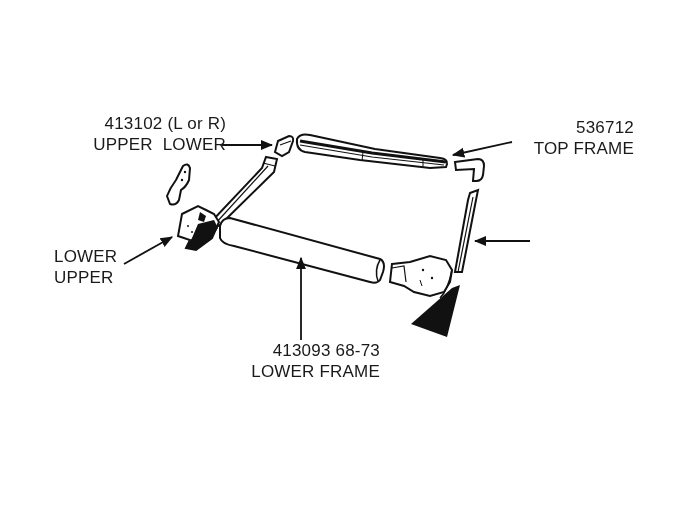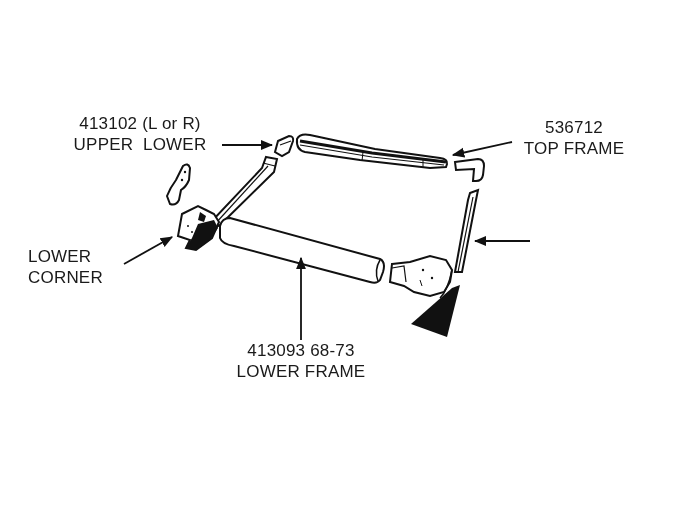--- a/index.html
+++ b/index.html
@@ -8,21 +8,21 @@
     .label {
       position: absolute;
       font-family: "Liberation Sans", sans-serif;
       font-size: 17px;
       line-height: 21px;
       color: #1a1a1a;
       white-space: nowrap;
       letter-spacing: 0.2px;
     }
     .label div { display: block; }
-    .center { text-align: center; }
+    .center { text-align: right; }
     .left { text-align: left; }
     svg.diagram { position: absolute; left: 0; top: 0; }
   </style>
 </head>
 <body>
 
 <div class="canvas">
 
   <svg class="diagram" width="680" height="510" viewBox="0 0 680 510">
     <defs>
@@ -102,23 +102,23 @@
     <div>413102 (L or R)</div>
     <div style="white-space:pre;">UPPER  LOWER</div>
   </div>
 
   <div class="label center" style="left:514px; top:117px; width:120px;">
     <div>536712</div>
     <div>TOP FRAME</div>
   </div>
 
 
-  <div class="label left" style="left:28px; top:246px;">
+  <div class="label left" style="left:54px; top:246px;">
     <div>LOWER</div>
-    <div>CORNER</div>
+    <div>UPPER</div>
   </div>
 
   <div class="label center" style="left:222px; top:340px; width:158px;">
     <div>413093 68-73</div>
     <div>LOWER FRAME</div>
   </div>
 
 </div>
 
 </body></html>

